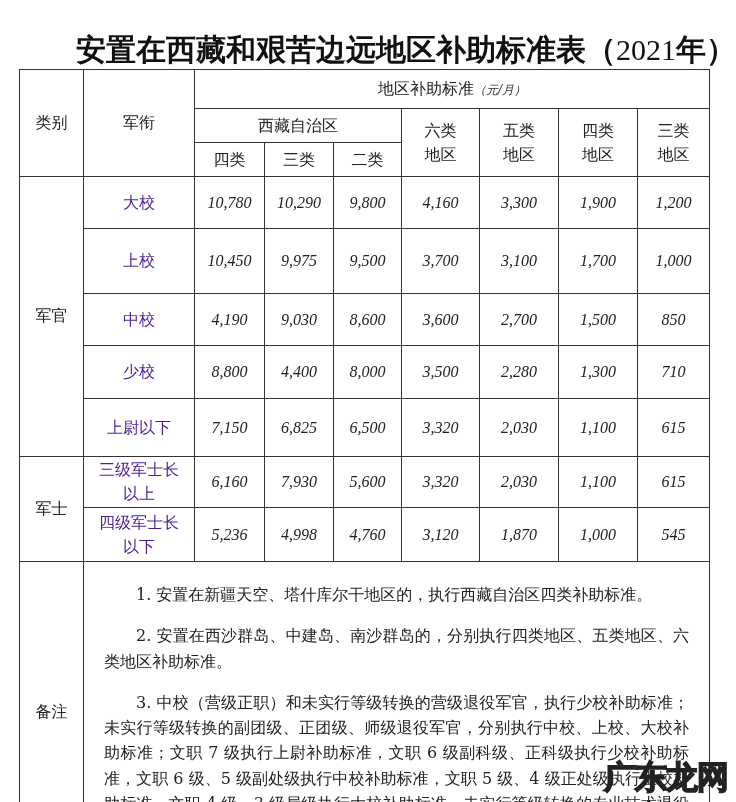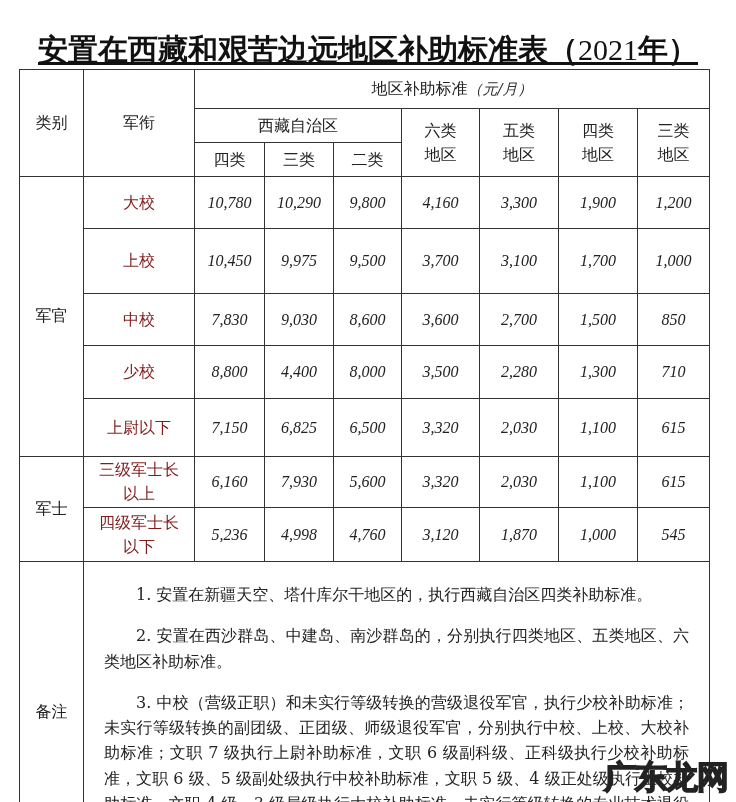--- a/index.html
+++ b/index.html
@@ -1,24 +1,24 @@
 <!DOCTYPE html>
 <html><head>
 <meta charset="utf-8">
 <style>
   html,body{margin:0;padding:0;background:#fff;}
   body{width:736px;height:802px;position:relative;overflow:hidden;font-family:"DejaVu Serif","Liberation Serif",serif;color:#1a1a1a;}
-  .title{position:absolute;left:0;top:30px;width:736px;text-align:center;font-family:"DejaVu Sans","Liberation Sans",sans-serif;font-size:30px;font-weight:bold;letter-spacing:0px;color:#111;white-space:nowrap;text-decoration:underline;}
+  .title{position:absolute;left:0;top:30px;width:736px;text-align:right;font-family:"DejaVu Sans","Liberation Sans",sans-serif;font-size:30px;font-weight:bold;letter-spacing:0px;color:#111;white-space:nowrap;}
   .title .yr{font-family:"Liberation Serif","DejaVu Serif",serif;font-weight:normal;}
   table.grid{position:absolute;left:19px;top:69px;border-collapse:collapse;table-layout:fixed;width:690px;}
   table.grid td{border:1px solid #333;text-align:center;vertical-align:middle;padding:0;font-size:16px;}
   .hdr{font-family:"DejaVu Sans","Liberation Sans",sans-serif;font-size:16px;line-height:24px;color:#222;}
-  .unit{font-family:"DejaVu Serif","Liberation Serif",serif;font-size:15px;font-style:italic;color:#333;}
+  .unit{font-family:"DejaVu Serif","Liberation Serif",serif;font-size:12px;font-style:italic;color:#333;}
   .num{font-family:"Liberation Serif","DejaVu Serif",serif;font-size:18px;color:#222;font-style:italic;}
-  .rank{font-family:Liberation Serif, serif;font-size:16px;line-height:24px;color:#7f1d1d;}
+  .rank{font-family:Liberation Serif, serif;font-size:16px;line-height:24px;color:#4c1d95;}
   .cat{font-family:"DejaVu Serif","Liberation Serif",serif;font-size:16px;color:#222;}
   .notes{text-align:left !important;vertical-align:top !important;padding:4px 4px 6px 4px !important;font-family:"DejaVu Serif","Liberation Serif",serif;font-size:14px;line-height:25.3px;color:#222;}
   .notes p{margin:16px;text-indent:2em;text-align:justify;}
   .wm{position:absolute;left:604px;top:756px;font-family:"DejaVu Sans","Liberation Sans",sans-serif;font-size:32px;font-weight:bold;color:#fff;-webkit-text-stroke:1.5px #222;letter-spacing:-1px;}
 </style>
 </head>
 <body>
 
 <div class="title"><span>安置在西藏和艰苦边远地区补助标准表（</span><span class="yr">2021</span><span>年）</span></div>
 
@@ -81,21 +81,21 @@
     <td class="num">10,450</td>
     <td class="num">9,975</td>
     <td class="num">9,500</td>
     <td class="num">3,700</td>
     <td class="num">3,100</td>
     <td class="num">1,700</td>
     <td class="num">1,000</td>
   </tr>
   <tr style="height:52px">
     <td class="rank">中校</td>
-    <td class="num">7,830</td>
+    <td class="num">4,190</td>
     <td class="num">9,030</td>
     <td class="num">8,600</td>
     <td class="num">3,600</td>
     <td class="num">2,700</td>
     <td class="num">1,500</td>
     <td class="num">850</td>
   </tr>
   <tr style="height:53px">
     <td class="rank">少校</td>
     <td class="num">8,800</td>

